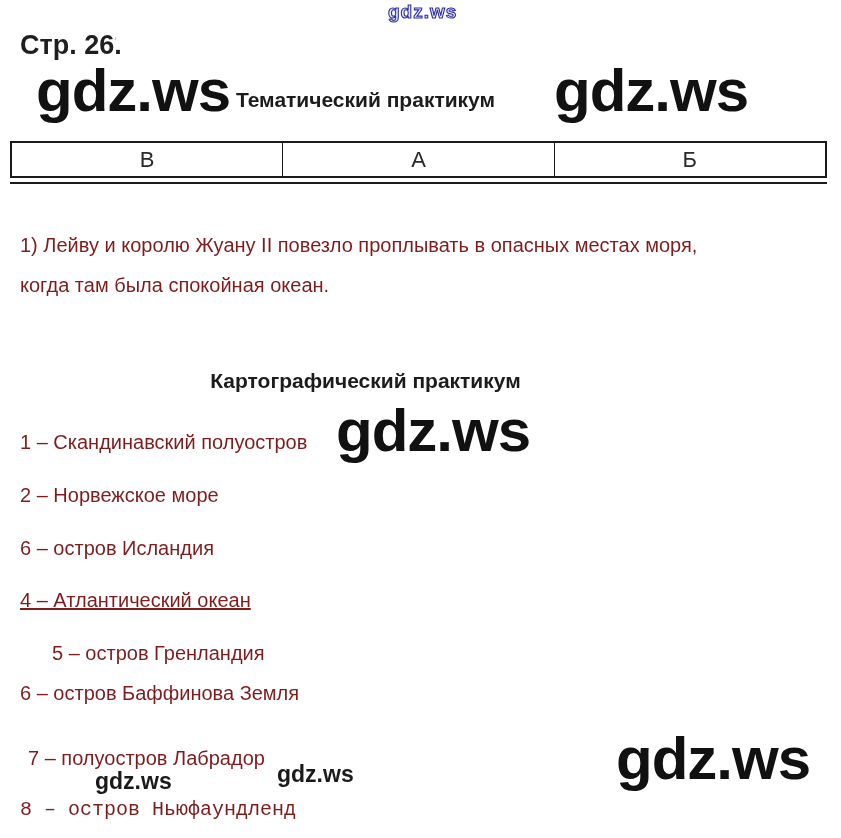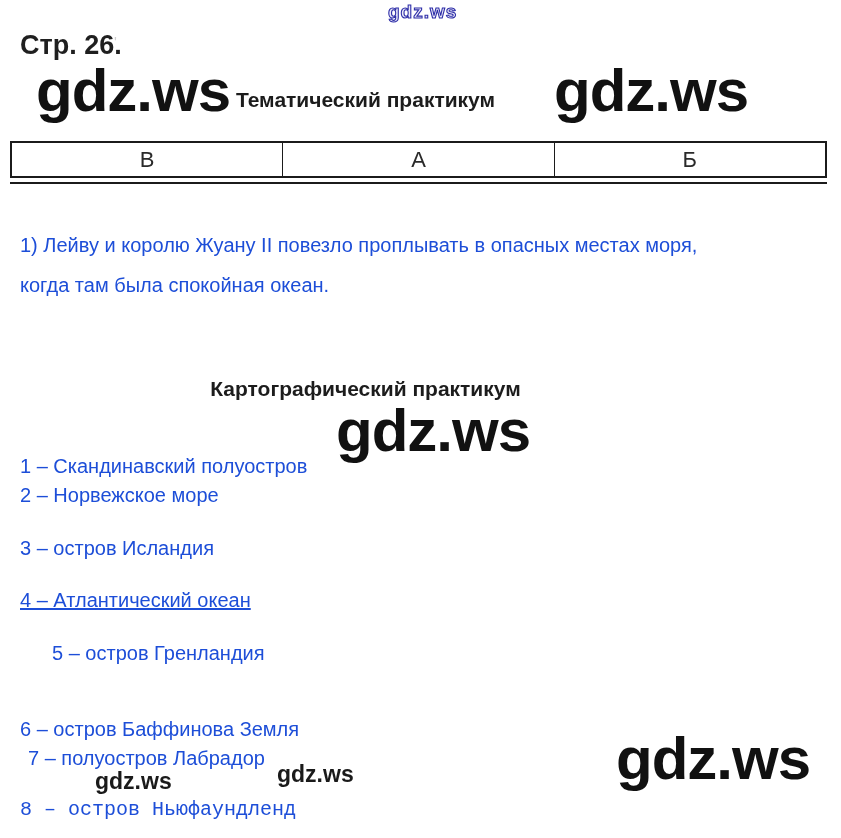--- a/index.html
+++ b/index.html
@@ -24,21 +24,21 @@
     color:#e9e9f8; -webkit-text-stroke:1.1px #2e2ea8; white-space:nowrap;
   }
 
   
   .page-label { font-size:27px; font-weight:700; color:#1f1f1f; line-height:26px; white-space:nowrap; }
   .faint-mark { font-size:15px; color:#cfcfcf; line-height:16px; }
   .heading {
     left:0; width:699px; text-align:center;
     font-size:21px; font-weight:700; color:#1c1c1c; line-height:26px; white-space:nowrap;margin-left:16px;
   }
-  .body-text { font-size:20px; color:#1d4ed8; line-height:26px; white-space:nowrap; }
+  .body-text { font-size:20px; color:#7f1d1d; line-height:26px; white-space:nowrap; }
 
   
   .answer-table {
     left:10px; top:141px; width:817px; height:37px;
     border:2px solid #1b1b1b; box-sizing:border-box;
     display:flex; background:#ffffff;
   }
   .answer-table .cell {
     flex:1; display:flex; align-items:center; justify-content:center;
     font-size:22px; color:#2a2a2a; line-height:22px;
@@ -66,30 +66,30 @@
     <div class="cell">В</div>
     <div class="cell">А</div>
     <div class="cell">Б</div>
   </div>
   <div class="abs rule"></div>
 
   <div class="abs body-text" style="left:20px; top:232px;">1) Лейву и королю Жуану II повезло проплывать в опасных местах моря,</div>
   <div class="abs body-text" style="left:20px; top:272px;">когда там была спокойная океан.</div>
 
 
-  <div class="abs heading" style="top:376px;">Картографический практикум</div>
+  <div class="abs heading" style="top:368px;">Картографический практикум</div>
 
   <div class="abs wm-big" style="left:336px; top:396px;">gdz.ws</div>
 
-  <div class="abs body-text" style="left:20px; top:453px;">1 – Скандинавский полуостров</div>
+  <div class="abs body-text" style="left:20px; top:429px;">1 – Скандинавский полуостров</div>
   <div class="abs body-text" style="left:20px; top:482px;">2 – Норвежское море</div>
-  <div class="abs body-text" style="left:20px; top:535px;">3 – остров Исландия</div>
+  <div class="abs body-text" style="left:20px; top:535px;">6 – остров Исландия</div>
   <div class="abs body-text" style="left:20px; top:587px;text-decoration:underline;">4 – Атлантический океан</div>
   <div class="abs body-text" style="left:20px; top:640px;margin-left:32px;">5 – остров Гренландия</div>
-  <div class="abs body-text" style="left:20px; top:716px;">6 – остров Баффинова Земля</div>
+  <div class="abs body-text" style="left:20px; top:680px;">6 – остров Баффинова Земля</div>
   <div class="abs body-text" style="left:28px; top:745px;">7 – полуостров Лабрадор</div>
   <div class="abs body-text" style="left:20px; top:797px;font-family:Liberation Mono, monospace;">8 – остров Ньюфаундленд</div>
 
   <div class="abs wm-big" style="left:616px; top:724px;">gdz.ws</div>
 
   <div class="abs wm-small" style="left:95px; top:768px;">gdz.ws</div>
   <div class="abs wm-small" style="left:277px; top:761px;">gdz.ws</div>
 
 </div>
 

